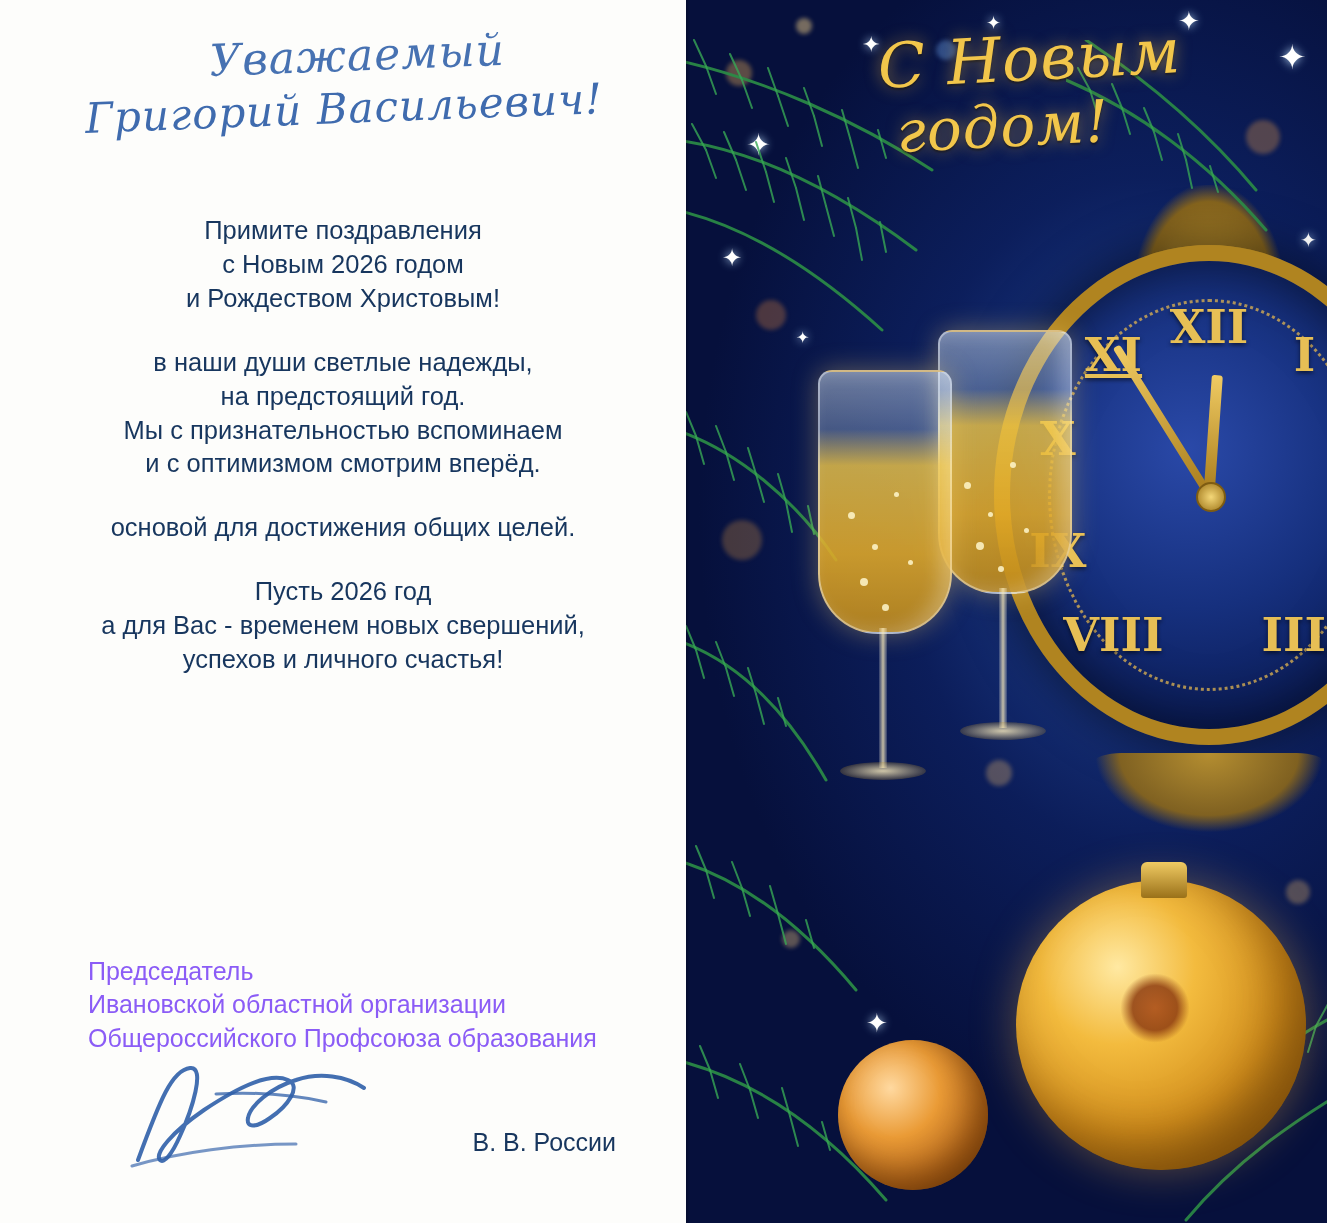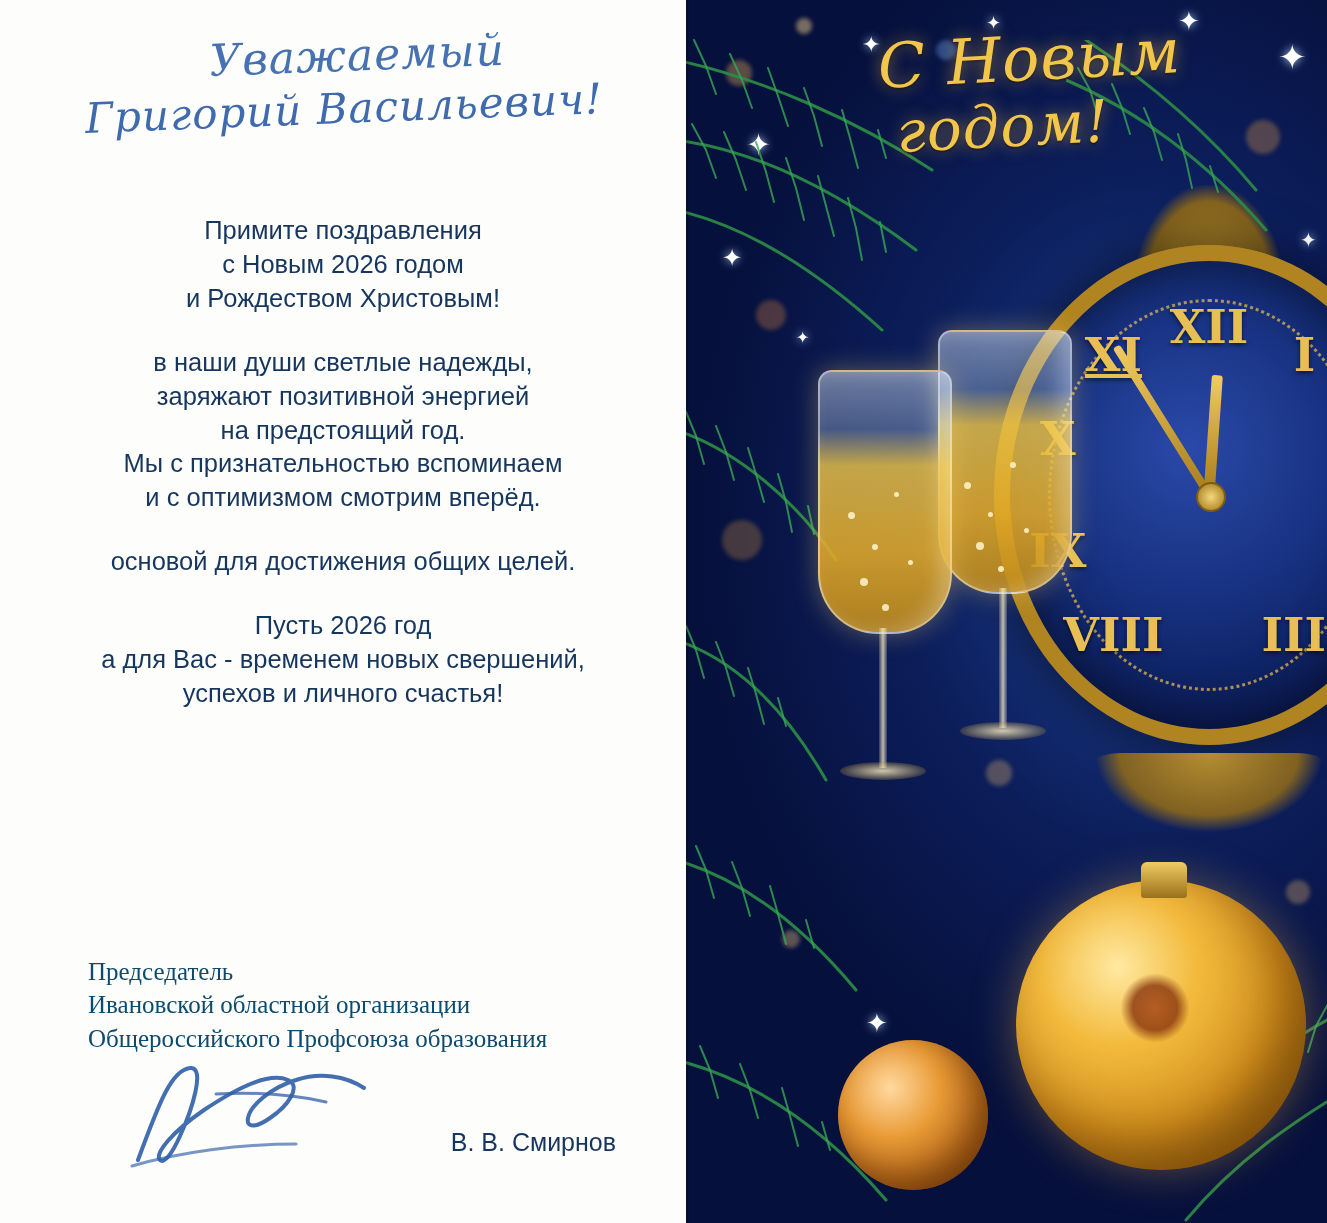--- a/index.html
+++ b/index.html
@@ -68,25 +68,24 @@
     font-family: "Liberation Sans", sans-serif;
   }
   .para { margin: 0 0 30px 0; }
   .para div { white-space: nowrap; }
 
   .signature-block {
     position: absolute;
     left: 88px;
     top: 955px;
     width: 560px;
-    color: #0c4a6e;
+    color: #8b5cf6;
     font-size: 25px;
     line-height: 1.33;
     text-align: left;
-    font-family: Liberation Serif, serif;
   }
   .sign-name {
     position: absolute;
     left: 88px;
     top: 1128px;
     width: 528px;
     text-align: right;
     color: #17365e;
     font-size: 25px;
   }
@@ -308,21 +307,20 @@
     <div class="body-text">
 
       <div class="para">
         <div>Примите поздравления</div>
         <div>с Новым 2026 годом</div>
         <div>и Рождеством Христовым!</div>
       </div>
 
       <div class="para">
         <div>в наши души светлые надежды,</div>
-        <div>заряжают позитивной энергией</div>
         <div>на предстоящий год.</div>
         <div>Мы с признательностью вспоминаем</div>
         <div>и с оптимизмом смотрим вперёд.</div>
       </div>
 
       <div class="para">
         <div>основой для достижения общих целей.</div>
       </div>
 
       <div class="para">
@@ -338,21 +336,21 @@
       <div>Ивановской областной организации</div>
       <div>Общероссийского Профсоюза образования</div>
     </div>
 
     <svg class="signature-scribble" viewBox="0 0 300 140">
       <path d="M18 120 C 40 60, 52 30, 70 28 C 86 26, 72 70, 60 96 C 52 114, 44 124, 40 120 C 34 114, 52 92, 84 70 C 120 46, 150 32, 168 40 C 182 46, 168 66, 150 78 C 136 88, 126 88, 128 78 C 130 66, 150 48, 176 40 C 200 32, 226 36, 244 48" fill="none" stroke="#2f5fa8" stroke-width="4" stroke-linecap="round" opacity=".9"></path>
       <path d="M96 54 C 130 52, 170 54, 206 62" fill="none" stroke="#2f5fa8" stroke-width="3" stroke-linecap="round" opacity=".75"></path>
       <path d="M12 126 C 60 112, 120 104, 176 104" fill="none" stroke="#2f5fa8" stroke-width="3" stroke-linecap="round" opacity=".65"></path>
     </svg>
 
-    <div class="sign-name">В. В. Смирнов</div>
+    <div class="sign-name">В. В. России</div>
   </div>
 
   <div class="right-page">
 
     <div class="rp-layer">
       <div class="bokeh" style="left:40px;  top:60px;  width:26px; height:26px; background:rgba(255,190,90,.35);"></div>
       <div class="bokeh" style="left:110px; top:18px;  width:16px; height:16px; background:rgba(255,220,140,.45);"></div>
       <div class="bokeh" style="left:250px; top:40px;  width:20px; height:20px; background:rgba(120,180,255,.35);"></div>
       <div class="bokeh" style="left:560px; top:120px; width:34px; height:34px; background:rgba(255,170,70,.30);"></div>
       <div class="bokeh" style="left:600px; top:330px; width:22px; height:22px; background:rgba(255,210,120,.35);"></div>

